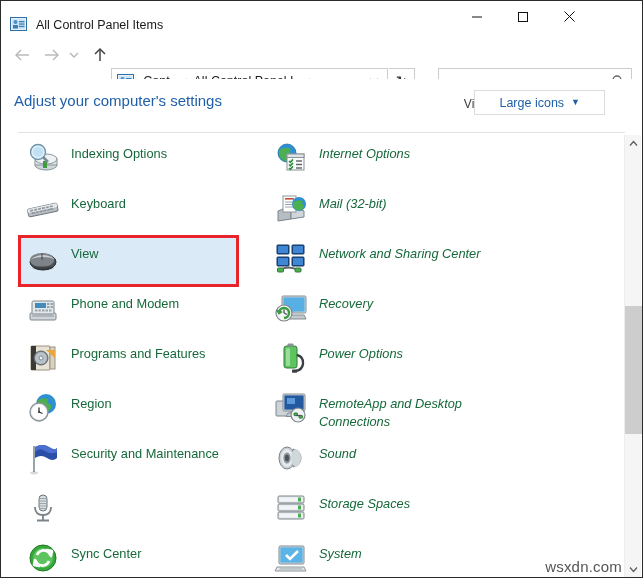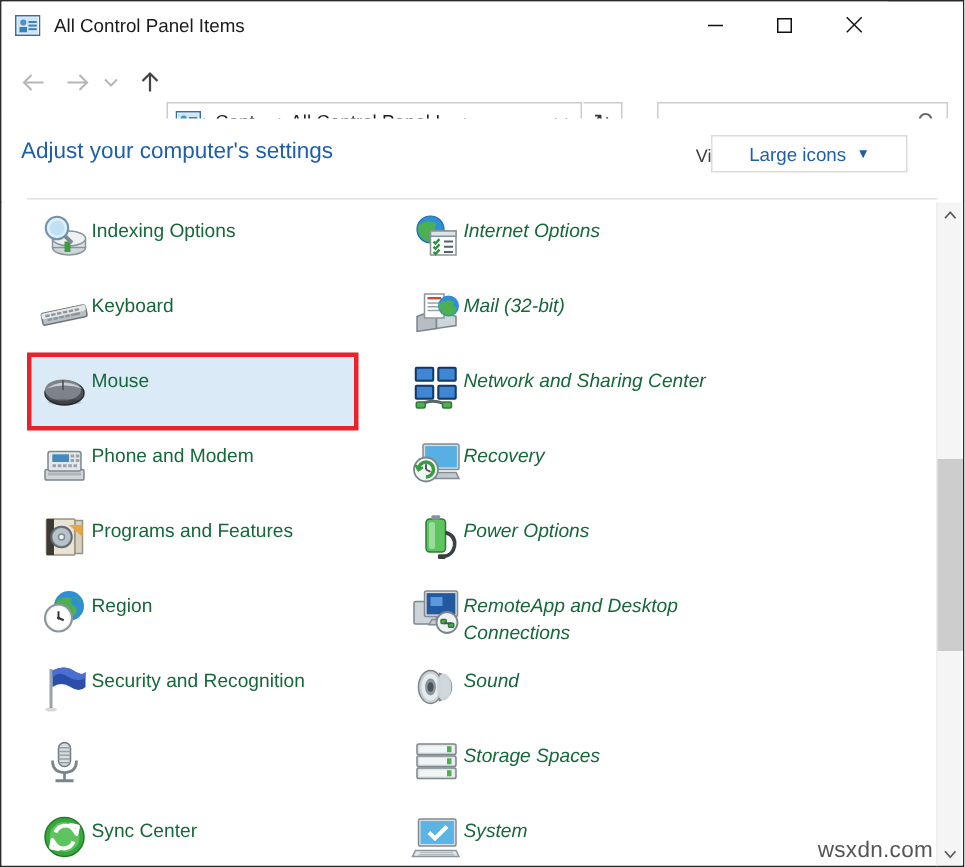--- a/index.html
+++ b/index.html
@@ -15,21 +15,21 @@
     background: #ffffff;
     border: 1px solid #2b2b2b;
     overflow: hidden;
   }
 
   
   #titlebar {
     position: absolute; left: 0; top: 0;
     width: 591px; height: 31px;
     background: #ffffff;
-    display: flex; align-items: center;
+    display: flex; align-items: flex-end;
   }
   #title-icon {
     margin-left: 9px; width: 17px; height: 16px;
     position: relative; flex: none;
   }
   #title-text {
     margin-left: 9px;
     font-size: 12.5px; color: #1a1a1a;
     white-space: nowrap;
   }
@@ -161,21 +161,21 @@
   .cp-item.selected {
     background: #dbeaf7;
     width: 216px;
   }
   .cp-icon {
     width: 34px; height: 34px;
     flex: none; margin-top: 6px;
     position: relative;
   }
   .cp-label {
-    margin-left: 1px; margin-top: 10px;
+    margin-left: 11px; margin-top: 10px;
     font-size: 12.8px; color: #16683a;
     line-height: 18px;
     max-width: 190px;
   }
   #col-right .cp-label { max-width: 200px; font-style: italic; }
 
   
   #annotation-box {
     position: absolute;
     left: 17px; top: 234px;
@@ -376,21 +376,21 @@
         <div class="cp-item selected">
           <div class="cp-icon">
             <svg class="ico-svg" viewBox="0 0 34 34">
       <ellipse cx="17" cy="21" rx="13" ry="8" fill="#4d5256" stroke="#2c3033"></ellipse>
       <ellipse cx="16" cy="19" rx="12" ry="7" fill="#7d8388"></ellipse>
       <path d="M5 18 Q17 10 29 18 Q17 14 5 18Z" fill="#c9ced2"></path>
       <line x1="16" y1="12.5" x2="16" y2="19" stroke="#4d5256" stroke-width="1.1"></line>
       <ellipse cx="17" cy="27" rx="11" ry="2.2" fill="#000" opacity="0.18"></ellipse>
     </svg>
           </div>
-          <div class="cp-label">Mouse</div>
+          <div class="cp-label">View</div>
         </div>
         <div class="cp-item">
           <div class="cp-icon">
             <svg class="ico-svg" viewBox="0 0 34 34">
       <rect x="4" y="22" width="26" height="7" rx="1.2" fill="#cfd5da" stroke="#7d868c"></rect>
       <rect x="6" y="10" width="22" height="13" rx="1.5" fill="#e3e8eb" stroke="#7d868c"></rect>
       <rect x="9" y="12" width="11" height="5" fill="#2e5f8a"></rect>
       <rect x="9" y="12" width="11" height="5" fill="#54a8e0" opacity="0.6"></rect>
       <g fill="#9aa3a9">
         <rect x="21" y="12" width="2.4" height="2"></rect>
@@ -439,21 +439,21 @@
         </div>
         <div class="cp-item">
           <div class="cp-icon">
             <svg class="ico-svg" viewBox="0 0 34 34">
       <line x1="8" y1="5" x2="8" y2="31" stroke="#9aa3a9" stroke-width="2"></line>
       <path d="M9 6 Q17 2 23 6 Q29 10 31 7 L31 17 Q27 21 21 17 Q15 13 9 17 Z" fill="#2b4fa8"></path>
       <path d="M9 6 Q17 2 23 6 Q29 10 31 7 L31 11 Q25 14 19 10 Q13 6 9 11 Z" fill="#4a6fd0"></path>
       <ellipse cx="8" cy="32" rx="4" ry="1.4" fill="#000" opacity="0.15"></ellipse>
     </svg>
           </div>
-          <div class="cp-label">Security and Recognition</div>
+          <div class="cp-label">Security and Maintenance</div>
         </div>
         <div class="cp-item">
           <div class="cp-icon">
             <svg class="ico-svg" viewBox="0 0 34 34">
       <rect x="13" y="4" width="8" height="16" rx="4" fill="#d8dde1" stroke="#6d767c"></rect>
       <g stroke="#96a0a6" stroke-width="0.9">
         <line x1="13" y1="7.5" x2="21" y2="7.5"></line>
                 <line x1="13" y1="10" x2="21" y2="10"></line>
         <line x1="13" y1="12.5" x2="21" y2="12.5"></line>
                 <line x1="13" y1="15" x2="21" y2="15"></line>

